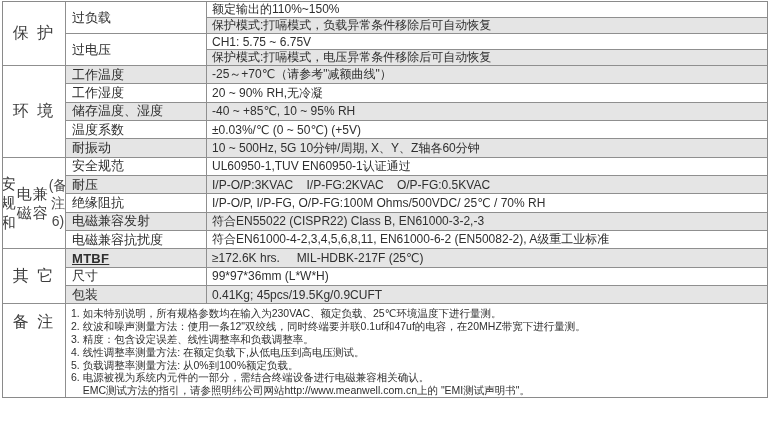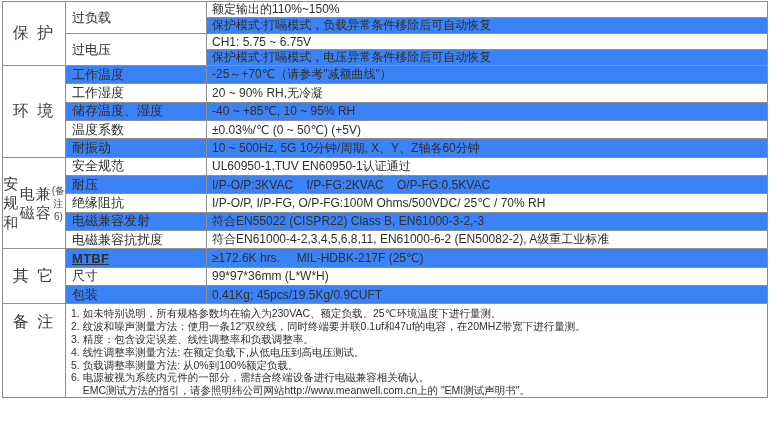--- a/index.html
+++ b/index.html
@@ -10,27 +10,27 @@
   }
   .spec-table {
     position:absolute; left:2px; top:1px; width:766px; height:397px;
     border:1px solid #8a8a8a; background:#8f8f8f;
     display:grid;
     grid-template-columns:62px 140px 1fr;
     grid-template-rows:repeat(4,15px) repeat(13,17.35px) 1fr;
     gap:1px;
   }
   .cell { background:#ffffff; overflow:hidden; }
-  .shade { background:#3b82f6; }
+  .shade { background:#e5e5e5; }
   .g {
     display:flex; align-items:center; justify-content:center;
     font-size:16px; color:#3d3d3d; letter-spacing:2px; text-align:center;
   }
   .g-multi { flex-direction:row; line-height:1.3; font-size:15px; letter-spacing:1px; }
-  .g-note-small { font-size:10px; letter-spacing:0; color:#4a4a4a; }
+  .g-note-small { font-size:14px; letter-spacing:0; color:#4a4a4a; }
   .g-top { align-items:flex-start; padding-top:8px; }
   .lbl {
     display:flex; align-items:center; padding-left:6px;
     font-size:13px; color:#2f2f2f; white-space:pre;
   }
   .bold { font-weight:bold; letter-spacing:0.3px;text-decoration:underline; }
   .val {
     display:flex; align-items:center; padding-left:5px;
     font-size:12px; color:#2f2f2f; white-space:pre;
   }

